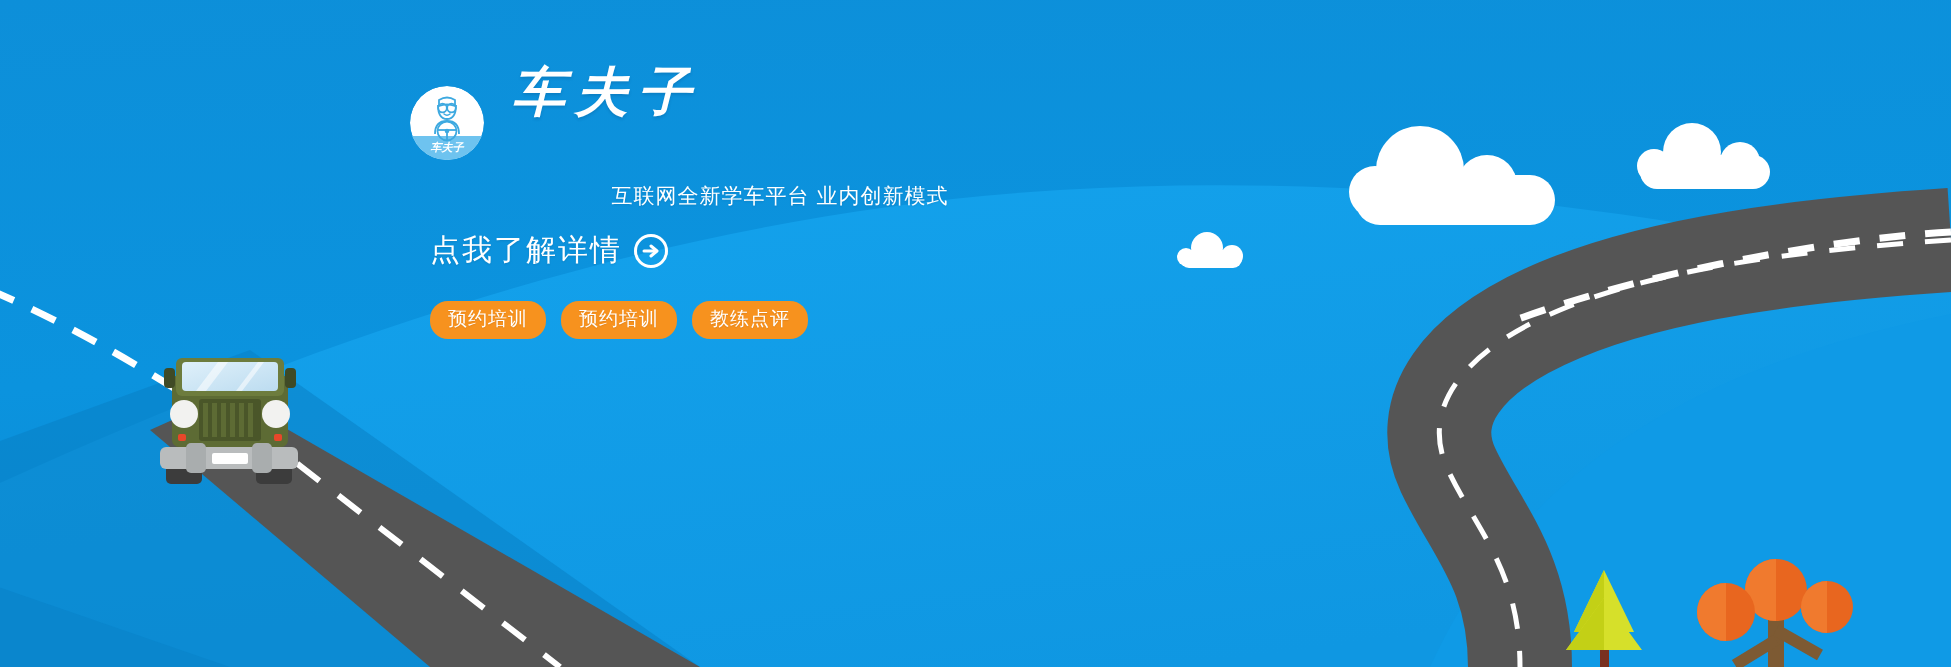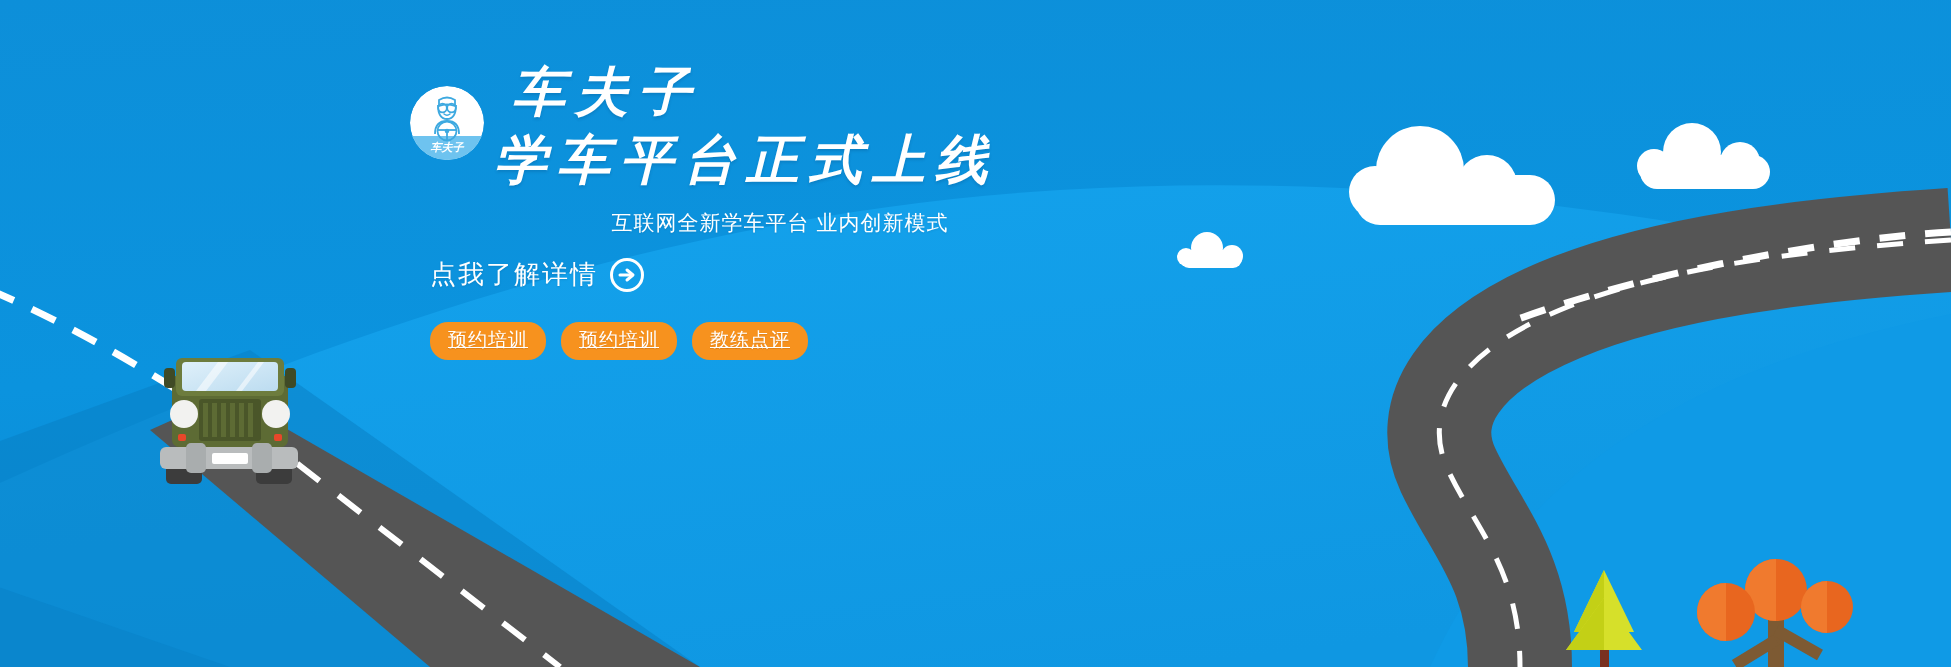--- a/index.html
+++ b/index.html
@@ -63,21 +63,21 @@
   .cta{
     margin-top:20px;
     margin-left:20px;
     display:inline-flex;
     align-items:center;
     gap:12px;
     cursor:pointer;
     color:#ffffff;
   }
   .cta-text{
-    font-size:26px;
+    font-size:30px;
     letter-spacing:2px;
     white-space:nowrap;
     text-shadow:0 1px 2px rgba(0,40,80,.14);
   }
   .cta-arrow{display:block;}
 
   .tags{
     margin-top:30px;
     margin-left:20px;
     width:520px;
@@ -91,21 +91,20 @@
     background:#f7921e;
     color:#ffffff;
     font-size:19px;
     letter-spacing:1px;
     border-radius:18px;
     padding:8px 18px 9px;
     white-space:nowrap;
     cursor:pointer;
     line-height:1.1;
     text-shadow:0 1px 1px rgba(130,60,0,.18);
-    text-decoration:underline;
   }
 </style>
 </head>
 <body>
 
 <div class="banner">
 
   <svg class="bg-svg" viewBox="0 0 1951 667" preserveAspectRatio="none">
     <defs>
       <linearGradient id="skyGrad" x1="0" y1="0" x2="0.25" y2="1">
@@ -261,21 +260,20 @@
           <circle cx="37" cy="45" r="2.3" fill="#3da9e0"></circle>
           <line x1="28" y1="44" x2="46" y2="44" stroke="#3da9e0" stroke-width="1.8"></line>
           <line x1="37" y1="47" x2="37" y2="54.5" stroke="#3da9e0" stroke-width="1.8"></line>
 
           <text x="37" y="64.5" text-anchor="middle" fill="#ffffff" font-family="Liberation Serif, DejaVu Serif, serif" font-size="11" font-weight="bold" font-style="italic">车夫子</text>
         </svg>
       </div>
 
       <div class="title-script">
         <div class="title-line title-line-1">车夫子</div>
-        <div class="title-line title-line-2">学车平台正式上线</div>
       </div>
     </div>
 
     <div class="subtitle">互联网全新学车平台 业内创新模式</div>
 
     <div class="cta">
       <span class="cta-text">点我了解详情</span>
       <svg class="cta-arrow" width="34" height="34" viewBox="0 0 34 34">
         <circle cx="17" cy="17" r="15.5" fill="none" stroke="#ffffff" stroke-width="3"></circle>
         <path d="M 10 17 L 21 17" stroke="#ffffff" stroke-width="3" stroke-linecap="round"></path>

